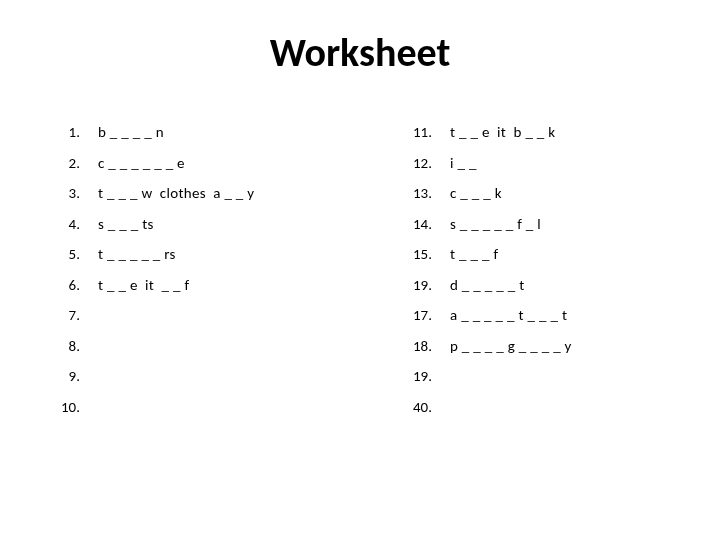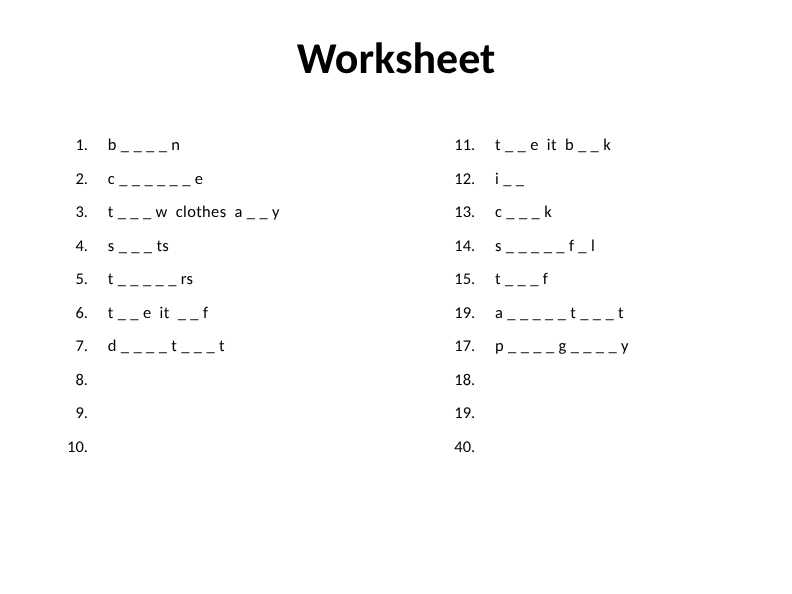--- a/index.html
+++ b/index.html
@@ -70,21 +70,20 @@
       <div class="num">9.</div>
       <div class="num">10.</div>
     </div>
     <div class="items">
       <div class="item">b _ _ _ _ n</div>
       <div class="item">c _ _ _ _ _ _ e</div>
       <div class="item">t _ _ _ w  clothes  a _ _ y</div>
       <div class="item">s _ _ _ ts</div>
       <div class="item">t _ _ _ _ _ rs</div>
       <div class="item">t _ _ e  it  _ _ f</div>
-      <div class="item">d _ _ _ _ t _ _ _ t</div>
     </div>
   </div>
 
   <div class="col col-right">
     <div class="nums">
       <div class="num">11.</div>
       <div class="num">12.</div>
       <div class="num">13.</div>
       <div class="num">14.</div>
       <div class="num">15.</div>
@@ -93,18 +92,19 @@
       <div class="num">18.</div>
       <div class="num">19.</div>
       <div class="num">40.</div>
     </div>
     <div class="items">
       <div class="item">t _ _ e  it  b _ _ k</div>
       <div class="item">i _ _</div>
       <div class="item">c _ _ _ k</div>
       <div class="item">s _ _ _ _ _ f _ l</div>
       <div class="item">t _ _ _ f</div>
+      <div class="item">d _ _ _ _ _ t</div>
       <div class="item">a _ _ _ _ _ t _ _ _ t</div>
       <div class="item">p _ _ _ _ g _ _ _ _ y</div>
     </div>
   </div>
 
 </div>
 
 </body></html>

